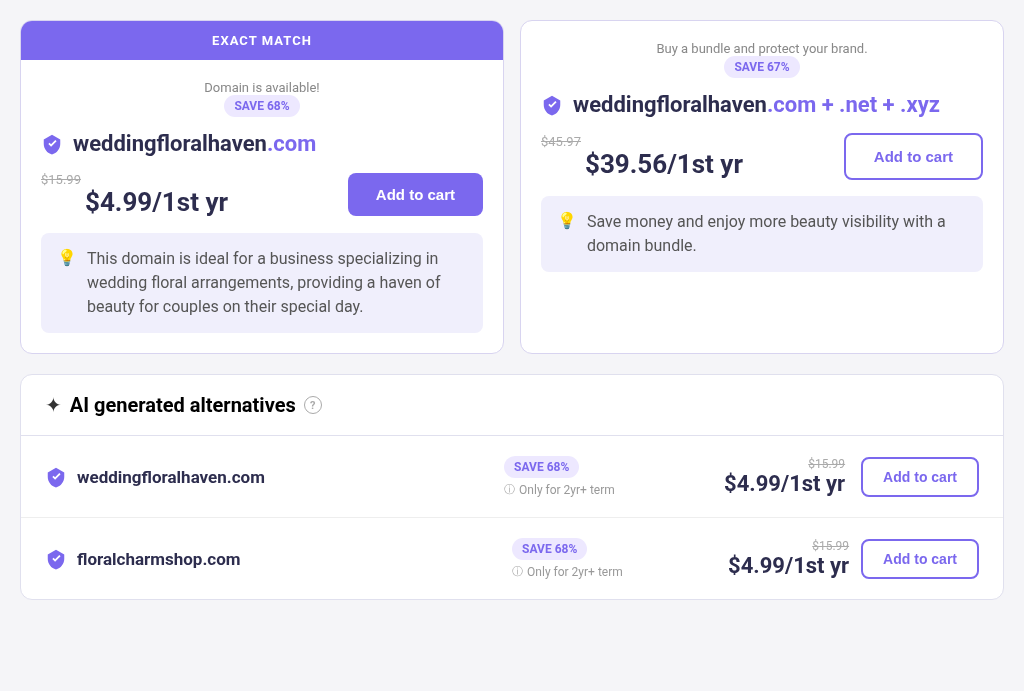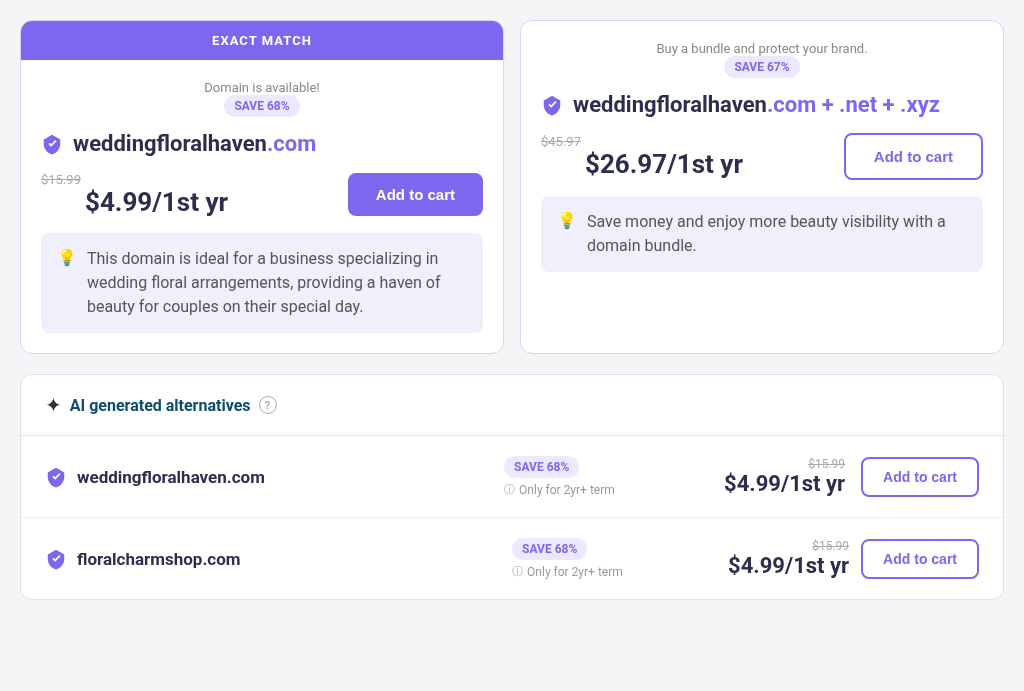--- a/index.html
+++ b/index.html
@@ -169,23 +169,23 @@
 
     .alternatives-header {
       padding: 18px 24px;
       border-bottom: 1.5px solid #e0e0ee;
       display: flex;
       align-items: center;
       gap: 8px;
     }
 
     .alternatives-header h2 {
-      font-size: 16px;
-      font-weight: 700;
-      color: #0c4a6e;
+      font-size: 20px;
+      font-weight: 700;
+      color: #000000;
     }
 
     .ai-icon {
       font-size: 20px;
     }
 
     .help-icon {
       width: 18px;
       height: 18px;
       border-radius: 50%;
@@ -330,21 +330,21 @@
         <svg class="shield-icon" viewBox="0 0 24 24" fill="#7b68ee">
           <path d="M12 2L3 7v5c0 5.25 3.75 10.15 9 11.35C17.25 22.15 21 17.25 21 12V7L12 2zm-1 13l-3-3 1.4-1.4 1.6 1.6 4.6-4.6L17 9l-6 6z"></path>
         </svg>
         <span class="domain-text">
           <span>weddingfloralhaven</span><span class="tld">.com + .net + .xyz</span>
         </span>
       </div>
       <div class="pricing-and-button">
         <div class="pricing">
           <span class="original-price">$45.97</span>
-          <span class="current-price">$26.97/1st yr</span>
+          <span class="current-price">$39.56/1st yr</span>
         </div>
         <button class="add-to-cart-btn outline">Add to cart</button>
       </div>
       <div class="info-box">
         <span class="bulb-icon">💡</span>
         <p>Save money and enjoy more beauty visibility with a domain bundle.</p>
       </div>
     </div>
   </div>
 

